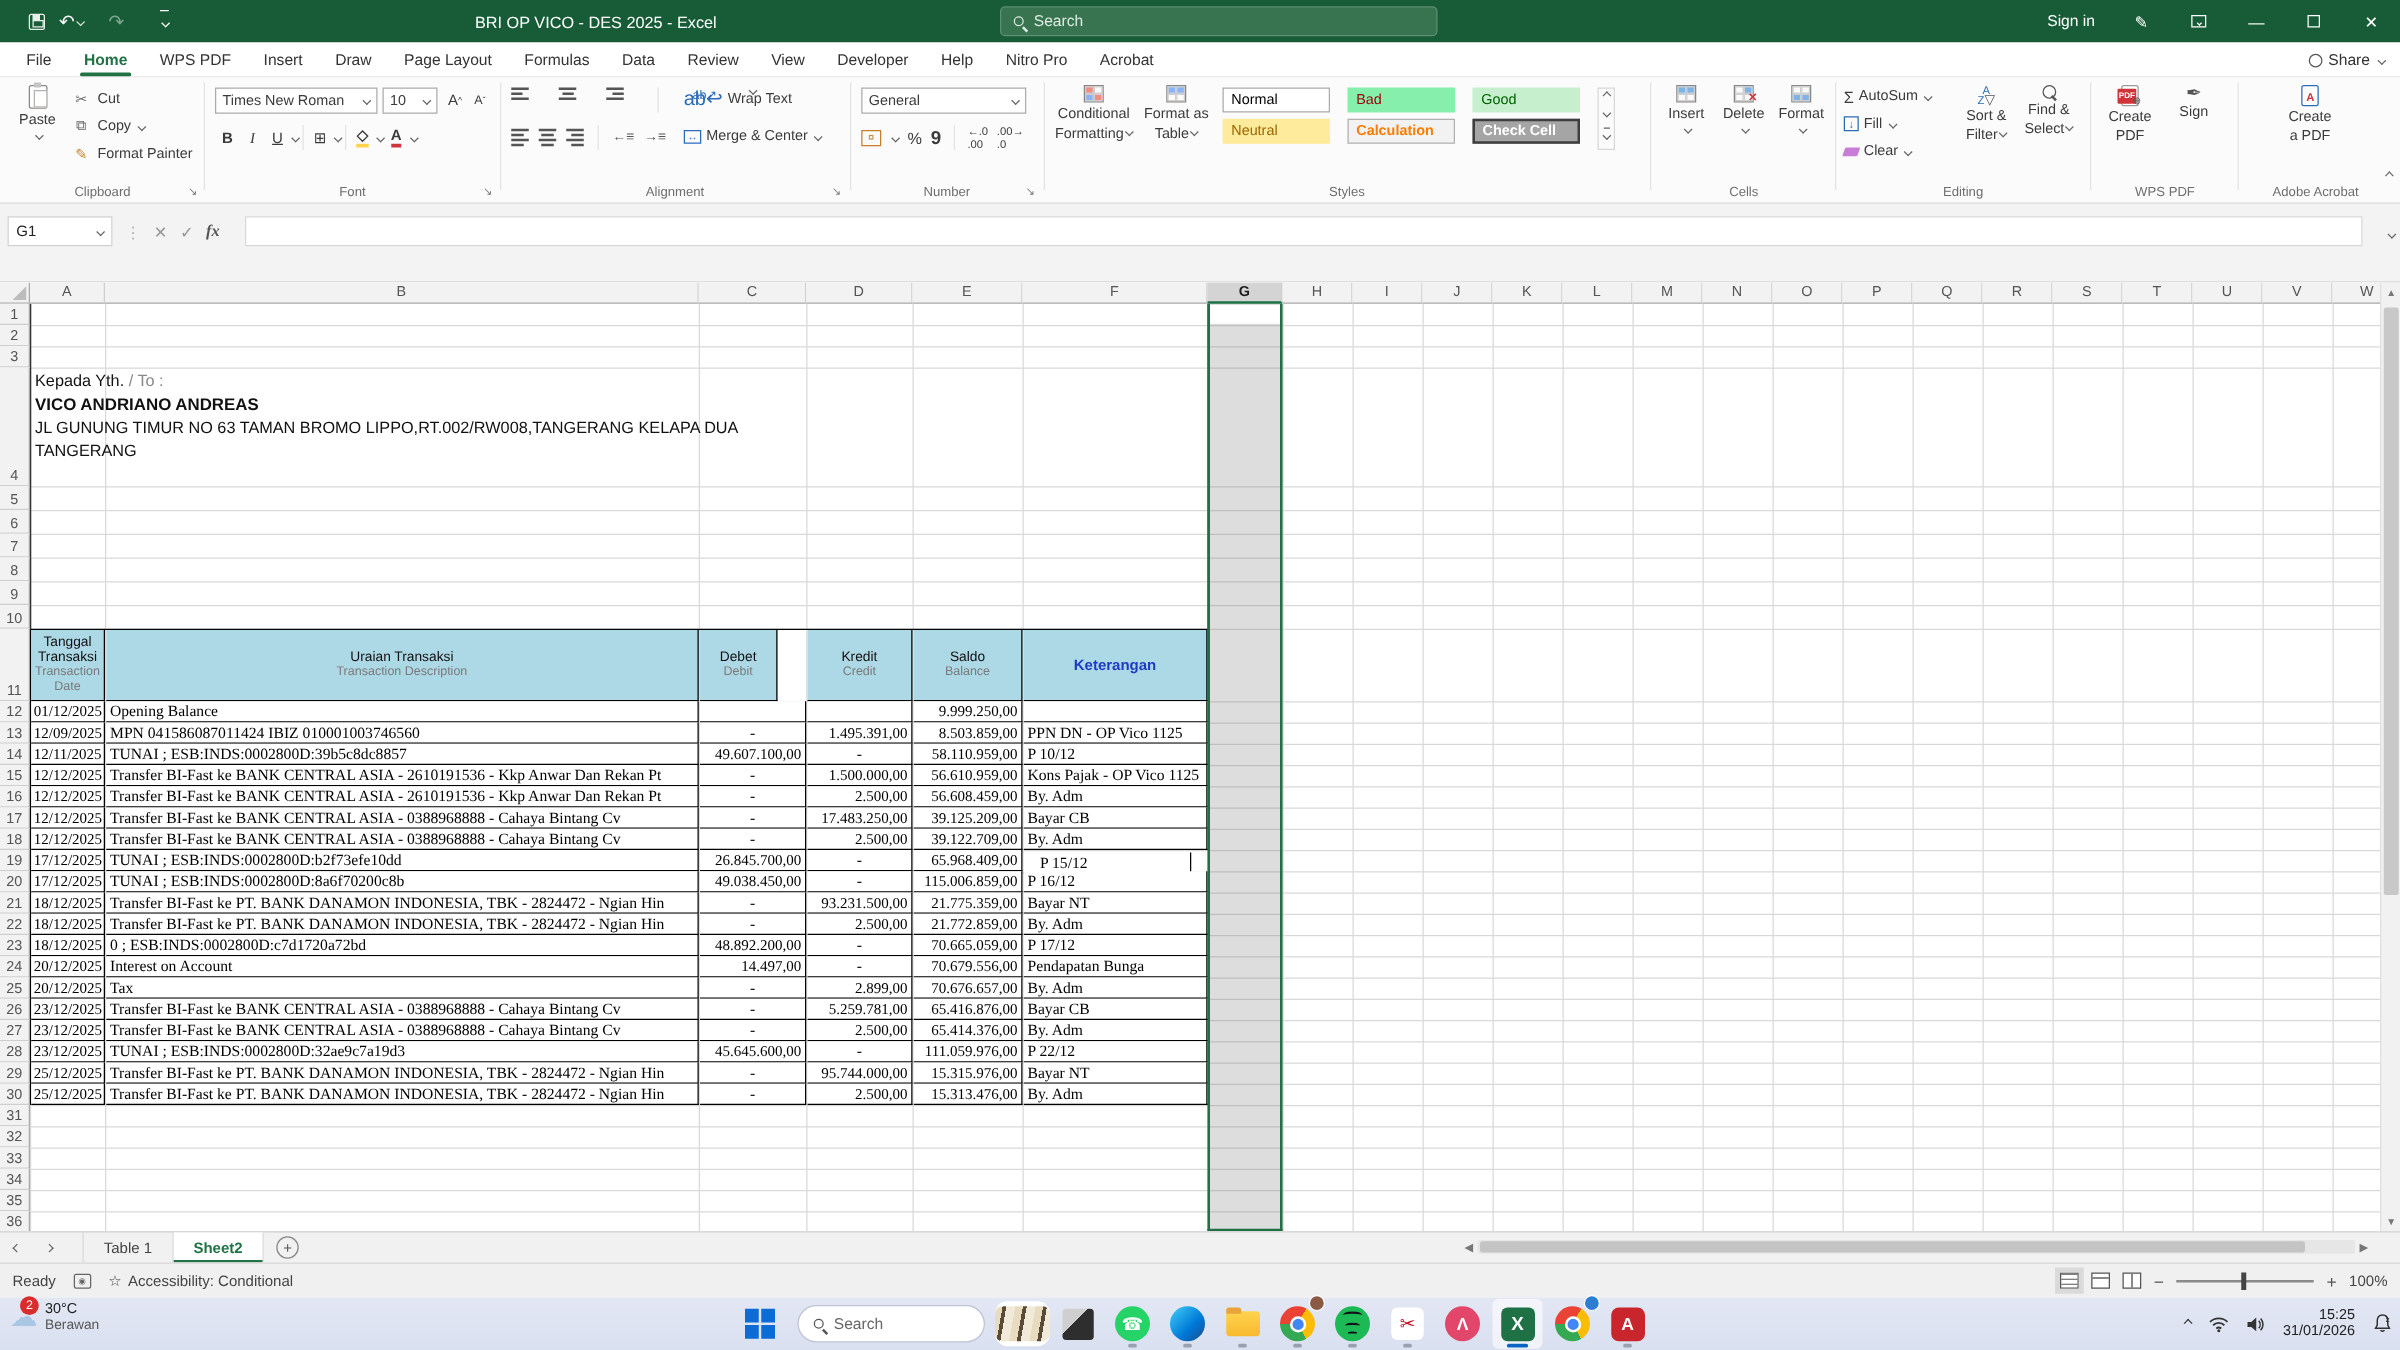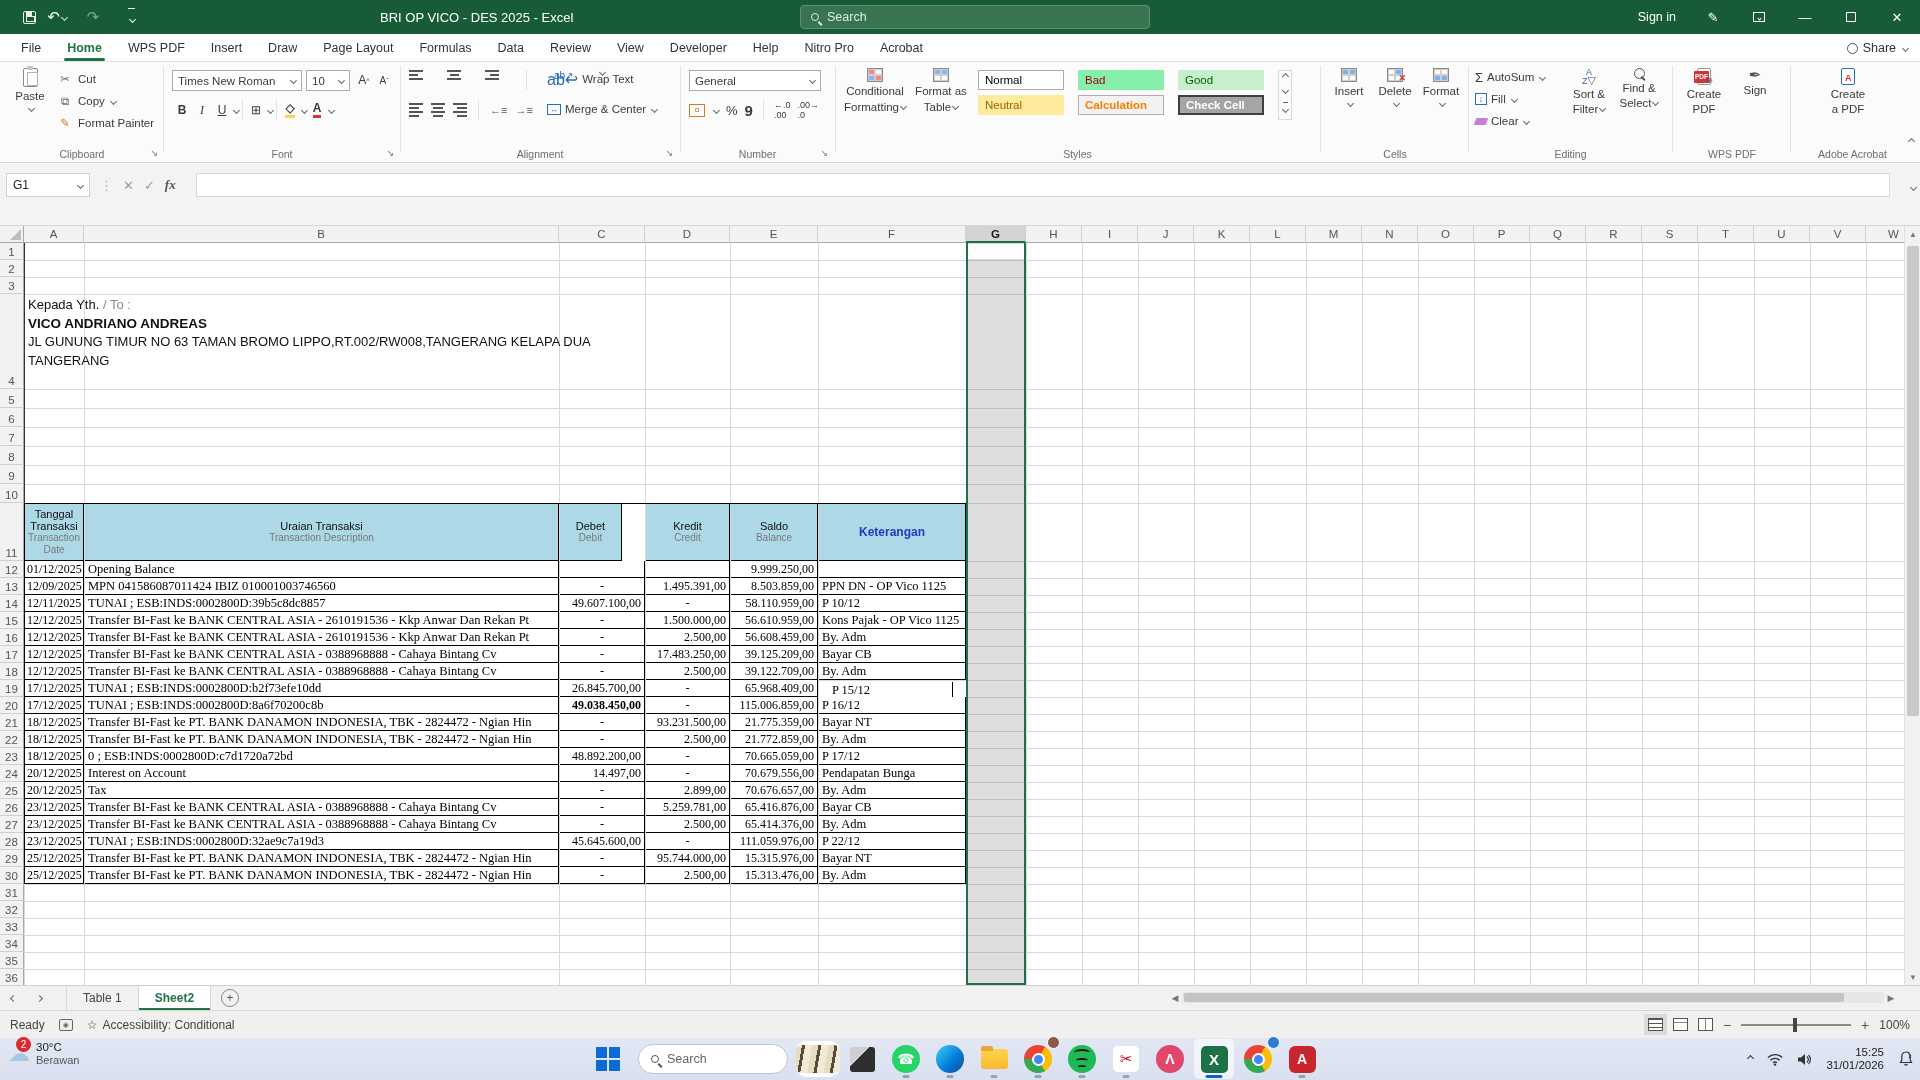--- a/index.html
+++ b/index.html
@@ -643,21 +643,21 @@
       <div class="tc num" style="left: 731px; top: 437px; width: 87px; height: 17px;">39.122.709,00</div>
       <div class="tc left" style="left: 819px; top: 437px; width: 147px; height: 17px;">By. Adm</div>
       <div class="tc date" style="left: 25px; top: 454px; width: 59px; height: 17px;">17/12/2025</div>
       <div class="tc left" style="left: 85px; top: 454px; width: 474px; height: 17px;">TUNAI ; ESB:INDS:0002800D:b2f73efe10dd</div>
       <div class="tc num" style="left: 560px; top: 454px; width: 85px; height: 17px;">26.845.700,00</div>
       <div class="tc dash" style="left: 646px; top: 454px; width: 84px; height: 17px;">-</div>
       <div class="tc num" style="left: 731px; top: 454px; width: 87px; height: 17px;">65.968.409,00</div>
       <div class="tc left" style="left: 819px; top: 456px; width: 134px; height: 17px; padding-left: 13px;">P 15/12</div>
       <div class="tc date" style="left: 25px; top: 471px; width: 59px; height: 17px;">17/12/2025</div>
       <div class="tc left" style="left: 85px; top: 471px; width: 474px; height: 17px;">TUNAI ; ESB:INDS:0002800D:8a6f70200c8b</div>
-      <div class="tc num" style="left: 560px; top: 471px; width: 85px; height: 17px; font-weight: bold;">49.038.450,00</div>
+      <div class="tc num" style="left: 560px; top: 471px; width: 85px; height: 17px;">49.038.450,00</div>
       <div class="tc dash" style="left: 646px; top: 471px; width: 84px; height: 17px;">-</div>
       <div class="tc num" style="left: 731px; top: 471px; width: 87px; height: 17px;">115.006.859,00</div>
       <div class="tc left" style="left: 819px; top: 471px; width: 147px; height: 17px;">P 16/12</div>
       <div class="tc date" style="left: 25px; top: 488px; width: 59px; height: 17px;">18/12/2025</div>
       <div class="tc left" style="left: 85px; top: 488px; width: 474px; height: 17px;">Transfer BI-Fast ke PT. BANK DANAMON INDONESIA, TBK - 2824472 - Ngian Hin</div>
       <div class="tc dash" style="left: 560px; top: 488px; width: 85px; height: 17px;">-</div>
       <div class="tc num" style="left: 646px; top: 488px; width: 84px; height: 17px;">93.231.500,00</div>
       <div class="tc num" style="left: 731px; top: 488px; width: 87px; height: 17px;">21.775.359,00</div>
       <div class="tc left" style="left: 819px; top: 488px; width: 147px; height: 17px;">Bayar NT</div>
       <div class="tc date" style="left: 25px; top: 505px; width: 59px; height: 17px;">18/12/2025</div>

